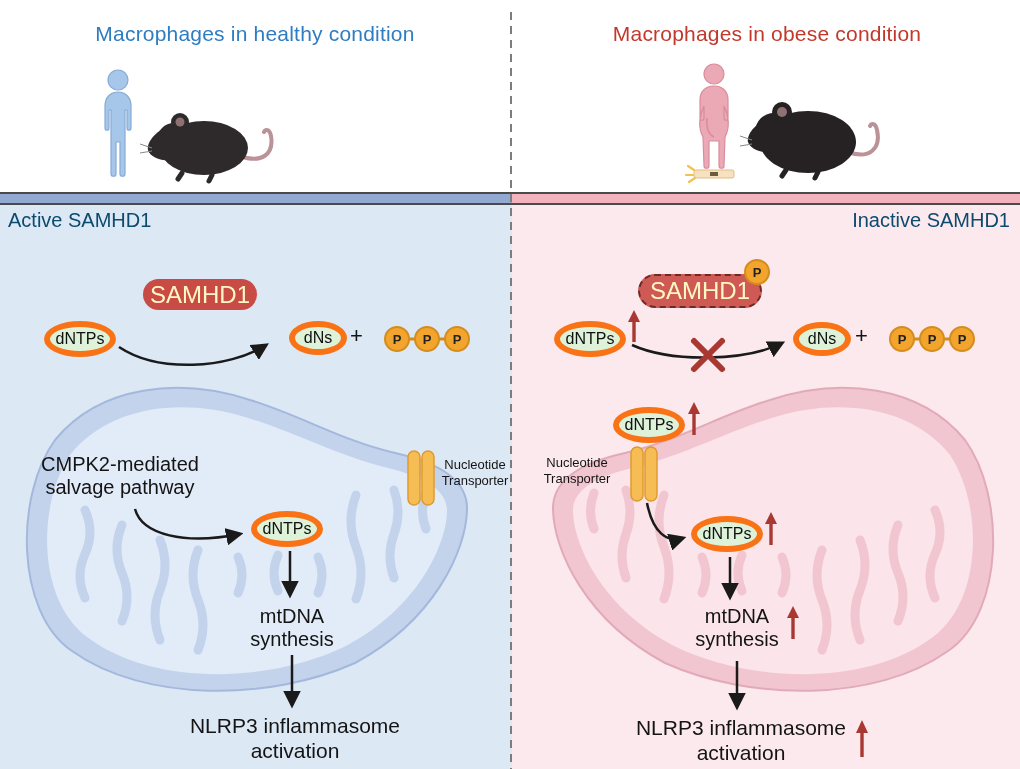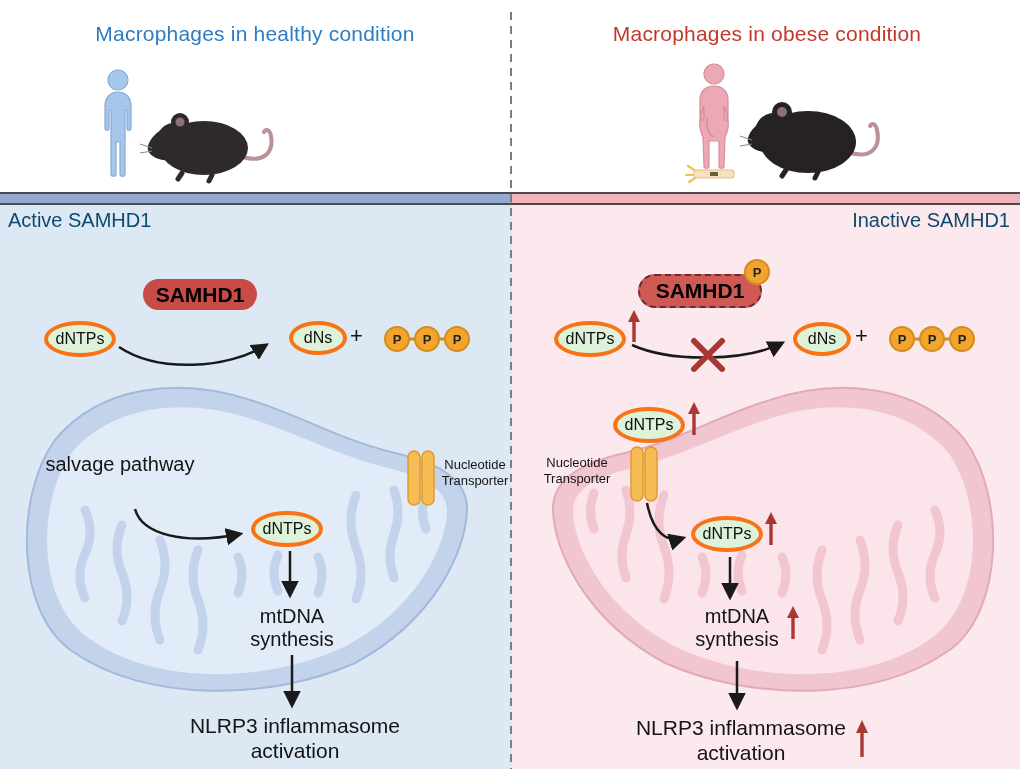--- a/index.html
+++ b/index.html
@@ -12,24 +12,24 @@
   .title.obese  { left:512px; color:#c2382b; font-weight:normal; }
   .divider { position:absolute; left:0; top:180px; width:1020px; height:13px;
              border-top:2px solid #4a4a4a; border-bottom:2px solid #4a4a4a; }
   .divider .half { position:absolute; top:0; height:100%; }
   .panel { position:absolute; top:193px; height:576px; }
   .panel.left { left:0; width:512px; background:#dde8f5; }
   .panel.right { left:512px; width:508px; background:#fce9ee; }
   .panel-svg { position:absolute; left:0; top:0; }
   .state { position:absolute; font-size:20px; color:#0c4a6e; }
   .pill { position:absolute; display:flex; align-items:center; justify-content:center;
-          background:#c94b46; color:#000000; border-radius:17px; font-size:21px;font-weight:bold; }
+          background:#c94b46; color:#fef9c3; border-radius:17px; font-size:24px; }
   .pill.dashed { background:#cf5a55; border:2px dashed #6e2a25; }
   .oval { position:absolute; display:flex; align-items:center; justify-content:center;
-          background:#ddf2d9; border:4px solid #f97316; border-radius:50%;
+          background:#ddf2d9; border:6px solid #f97316; border-radius:50%;
           font-size:16px; color:#111111; }
   .pcircle { position:absolute; width:26px; height:26px; border-radius:50%;
              background:#f3a42d; border:2px solid #d48d1d; display:flex; align-items:center;
              justify-content:center; font-size:13px; font-weight:bold; color:#222222; z-index:3; }
   .lbl { position:absolute; color:#141414; text-align:center; }
   .dash-line { position:absolute; left:510px; top:0; width:2px; height:769px; z-index:6;
                background:repeating-linear-gradient(to bottom, #7d7d7d 0 8px, rgba(0,0,0,0) 8px 14px); }
 </style>
 </head>
 <body>
@@ -132,20 +132,21 @@
     <div class="state" style="left:8px;top:4px;">Active SAMHD1</div>
     <div class="pill" style="left:143px;top:74px;width:114px;height:31px;">SAMHD1</div>
     <div class="oval" style="left:44px;top:116px;width:72px;height:36px;">dNTPs</div>
     <div class="oval" style="left:289px;top:116px;width:58px;height:34px;">dNs</div>
     <div class="lbl" style="left:350px;top:118px;font-size:22px;">+</div>
     <div class="pcircle" style="left:384px;top:121px;">P</div>
     <div class="pcircle" style="left:414px;top:121px;">P</div>
     <div class="pcircle" style="left:444px;top:121px;">P</div>
 
     <div class="lbl" style="left:15px;top:248px;width:210px;font-size:20px;line-height:23px;">
+      <div>CMPK2-mediated</div>
       <div>salvage pathway</div>
     </div>
 
     <div class="oval" style="left:251px;top:306px;width:72px;height:36px;">dNTPs</div>
 
     <div class="lbl" style="left:440px;top:252px;width:70px;font-size:13px;line-height:16px;">
       <div>Nucleotide</div>
       <div>Transporter</div>
     </div>
 

